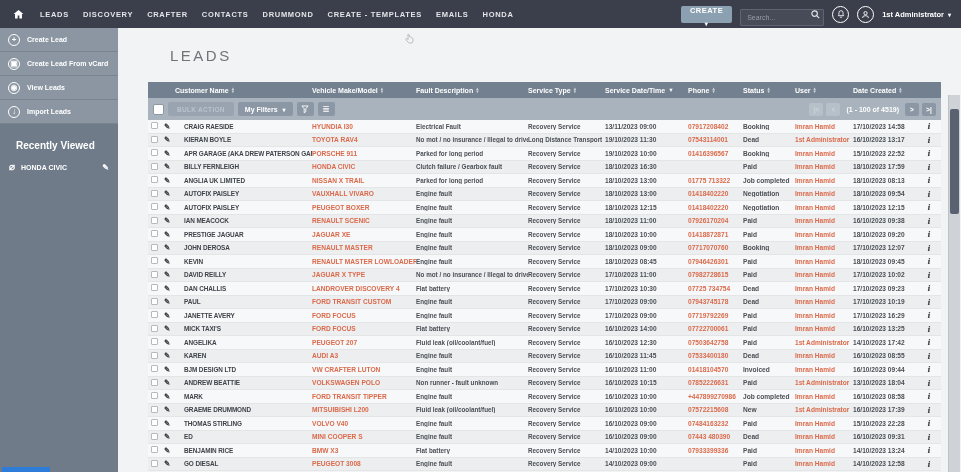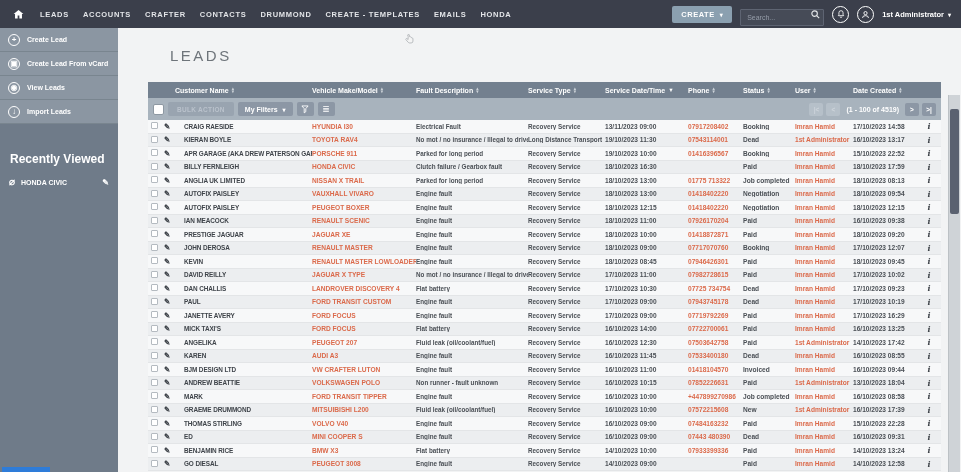--- a/index.html
+++ b/index.html
@@ -6,38 +6,38 @@
   html,body { width:961px; height:472px; overflow:hidden; }
   body { font-family:"Liberation Sans", sans-serif; background:#f2f3f4; position:relative; }
 
   
   .topnav { position:absolute; left:0; top:0; width:961px; height:28px; background:#3b3f4b;
             display:flex; align-items:center; padding:0 10px; gap:14px; z-index:5; }
   .home-btn { width:16px; height:16px; display:flex; align-items:center; justify-content:center; flex:none; }
   .nav-item { color:#e3e5e8; font-size:7.5px; font-weight:700; letter-spacing:.7px; white-space:nowrap; cursor:pointer; }
   .nav-right { margin-left:auto; display:flex; align-items:center; gap:8px; }
   .create-btn { background:#8ba0b0; color:#fff; font-size:7.5px; font-weight:700; letter-spacing:.5px;
-                height:17px; padding:0 9px; border-radius:2px; display:flex; align-items:center; gap:5px; }
+                height:17px; padding:0 9px; border-radius:2px; display:flex; align-items:center; gap:5px;flex-direction:column; }
   .searchwrap { position:relative; width:84px; height:17px; }
   .searchwrap input { width:100%; height:100%; background:#464b57; border:1px solid #5e6472; border-radius:1px;
                       color:#e6e8ea; font-size:7px; padding:0 17px 0 6px; font-family:"Liberation Sans",sans-serif; }
   .searchwrap input::placeholder { color:#959ca8; }
   .search-ic { position:absolute; right:3px; top:3px; }
   .circle-ic { width:17px; height:17px; border:1.3px solid #fff; border-radius:50%;
                display:flex; align-items:center; justify-content:center; flex:none; }
   .username { color:#fff; font-size:7.5px; font-weight:700; white-space:nowrap; display:flex; align-items:center; gap:4px; }
   .caret { font-size:6px; color:#fff; }
 
   
   .sidebar { position:absolute; left:0; top:28px; bottom:0; width:118px; background:#6f7b89; z-index:4; }
   .side-item { height:24px; background:#8b96a2; border-bottom:1px solid #79858f; display:flex; align-items:center;
                gap:7px; padding-left:8px; color:#fff; font-size:7px; font-weight:600; cursor:pointer; white-space:nowrap; }
   .side-ic { width:12px; height:12px; border:1px solid #fff; border-radius:50%; display:flex; align-items:center;
              justify-content:center; font-size:8px; line-height:1; flex:none; }
-  .recent-title { margin-top:28px; padding-left:10px; color:#fff; font-size:12px; font-weight:700; }
+  .recent-title { margin-top:16px; padding-left:16px; color:#fff; font-size:10px; font-weight:700; }
   .recent-item { margin-top:11px; display:flex; align-items:center; gap:6px; padding:0 9px; color:#fff;
                  font-size:7px; font-weight:600; cursor:pointer; }
   .lead-ic { font-size:10px; line-height:1; }
   .recent-edit { margin-left:auto; font-size:8px; }
 
   
   .page-title { position:absolute; left:170px; top:47px; font-size:15px; letter-spacing:2.5px; color:#6e747a; }
 
   
   .cursor { position:absolute; left:404px; top:34px; z-index:9; }
@@ -91,21 +91,21 @@
 </head>
 <body>
 
 <div class="topnav">
   <span class="home-btn">
     <svg width="13" height="13" viewBox="0 0 24 24">
         <path d="M12 3.5l9 7.5h-2.6v8.5h-4.8v-5.5h-3.2v5.5H5.6V11H3z" fill="#fff"></path>
       </svg>
   </span>
   <span class="nav-item">LEADS</span>
-  <span class="nav-item">ACCOUNTS</span>
+  <span class="nav-item">DISCOVERY</span>
   <span class="nav-item">CRAFTER</span>
   <span class="nav-item">CONTACTS</span>
   <span class="nav-item">DRUMMOND</span>
   <span class="nav-item">CREATE - TEMPLATES</span>
   <span class="nav-item">EMAILS</span>
   <span class="nav-item">HONDA</span>
 
   <span class="nav-right">
     <span class="create-btn">
       <span>CREATE</span>

